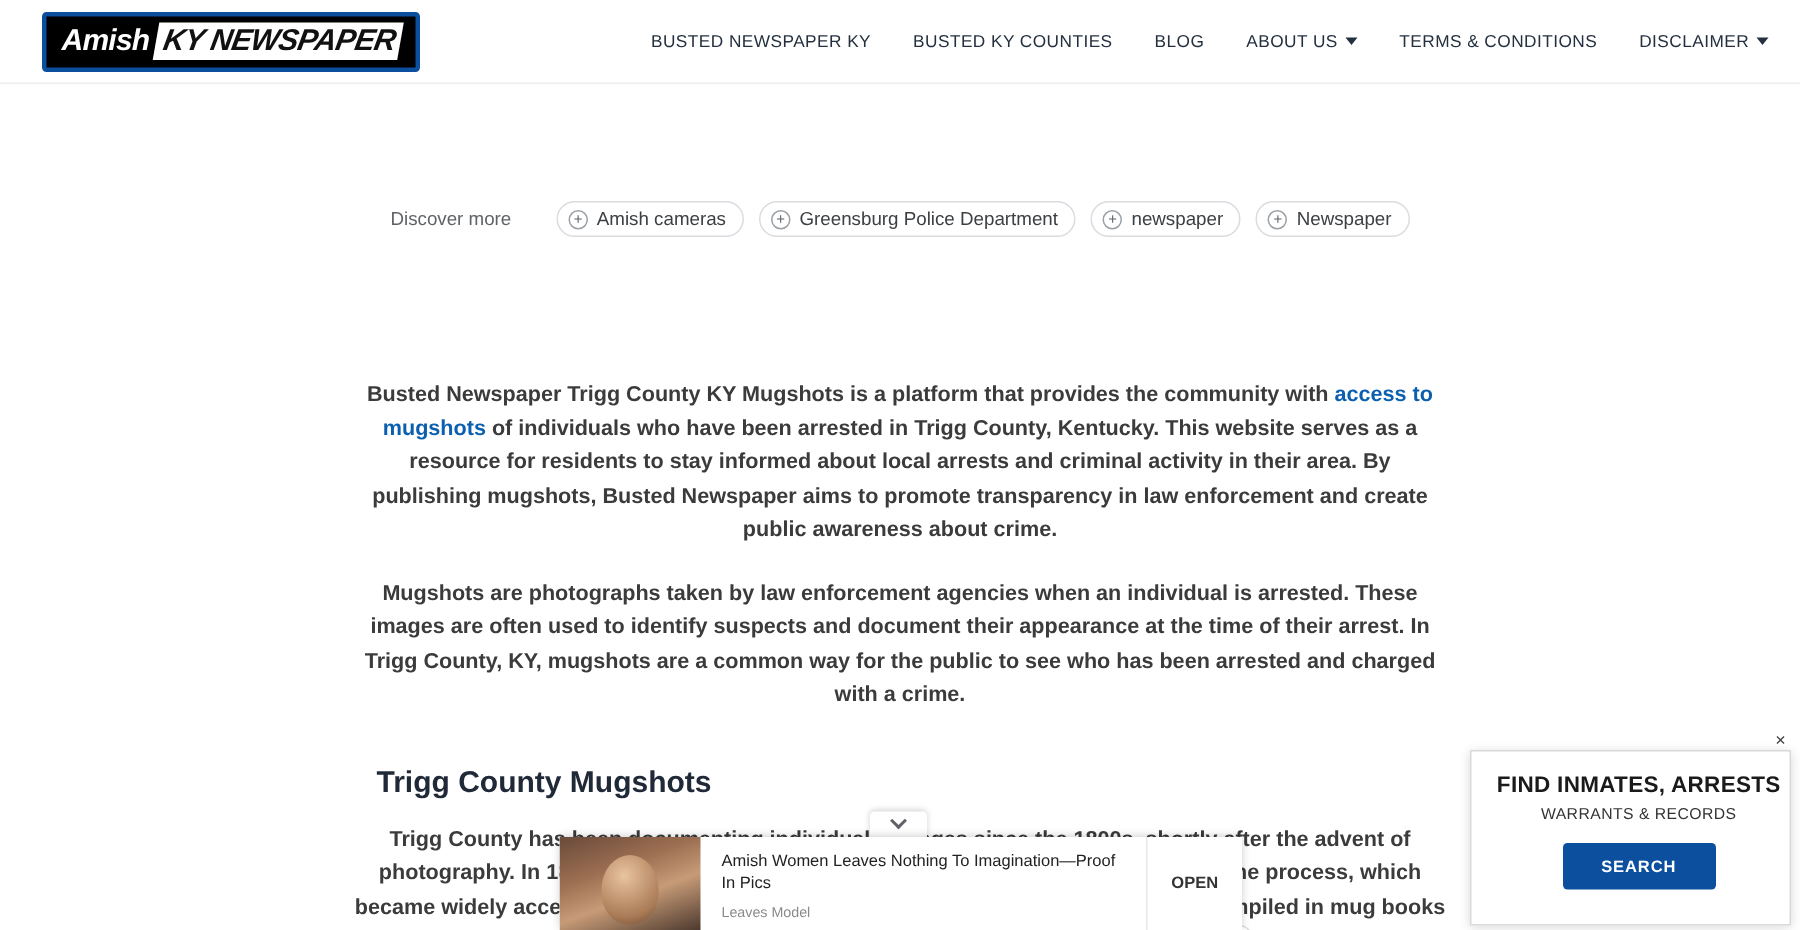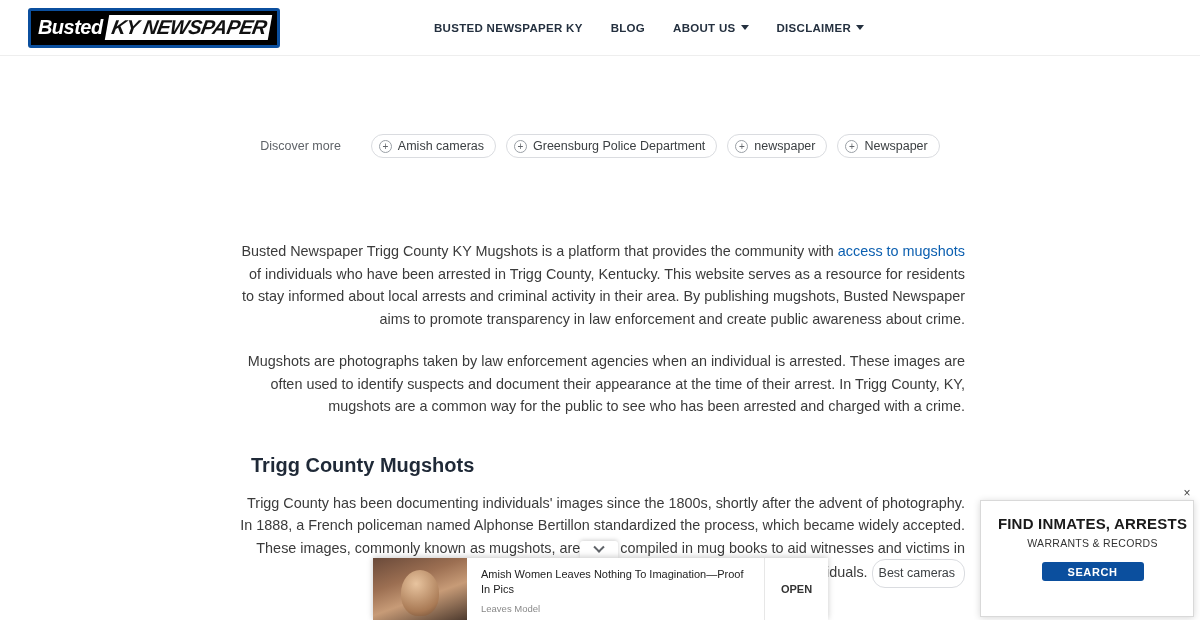--- a/index.html
+++ b/index.html
@@ -54,21 +54,21 @@
     transform: skewX(-10deg);
   }
   .main-nav {
     display: flex;
     align-items: center;
     gap: 0px;
     margin-left: 140px;
   }
   .nav-item {
     font-size: 11.5px;
-    font-weight: bold;
+    font-weight: normal;
     color: #24303f;
     letter-spacing: 0.3px;
     padding: 6px 14px;
     text-transform: uppercase;
     white-space: nowrap;
     cursor: pointer;
     display: flex;
     align-items: center;
     gap: 5px;
   }
@@ -132,22 +132,23 @@
     font-size: 20px;
     line-height: 26px;
     color: #1f2937;
     font-weight: bold;
     margin: 34px 0 14px 16px;
   }
   p.body-text {
     font-size: 14.4px;
     line-height: 22.5px;
     color: #3b3b3b;
-    margin: 0 0 20px 0;
-    text-align: right;
+    margin: 12px 0 20px 0;
+    text-align: center;
+    font-weight: bold;
   }
   a.inline-link { color: #0b5fb0; text-decoration: none; }
   .inline-chip {
     display: inline-flex;
     align-items: center;
     gap: 5px;
     border: 1px solid #dadce0;
     border-radius: 13px;
     padding: 2px 9px 2px 6px;
     font-size: 12.5px;
@@ -257,21 +258,21 @@
   .promo-sub {
     font-size: 10.5px;
     font-weight: normal;
     color: #333333;
     margin-top: 5px;
     letter-spacing: 0.3px;
   }
   .promo-btn {
     margin: 13px auto 0 auto;
     width: 102px;
-    height: 19px;
+    height: 31px;
     background: #0b4f9e;
     color: #ffffff;
     border: none;
     border-radius: 3px;
     font-size: 11px;
     font-weight: bold;
     letter-spacing: 0.6px;
     cursor: pointer;
     font-family: "Liberation Sans", sans-serif;
   }
@@ -286,34 +287,40 @@
     text-align: center;
     cursor: pointer;
   }
 </style>
 </head>
 <body>
 
 <header class="site-header">
   <div class="logo-box">
     <span class="logo-text">
-      <span>Busted</span><span class="kyw"><span>KY</span> <span>NEWSPAPER</span></span>
+      <span>Amish</span><span class="kyw"><span>KY</span> <span>NEWSPAPER</span></span>
     </span>
   </div>
 
   <nav class="main-nav">
     <div class="nav-item">
       <span>BUSTED NEWSPAPER KY</span>
+    </div>
+    <div class="nav-item">
+      <span>BUSTED KY COUNTIES</span>
     </div>
     <div class="nav-item">
       <span>BLOG</span>
     </div>
     <div class="nav-item">
       <span>ABOUT US</span>
       <span class="caret"></span>
+    </div>
+    <div class="nav-item">
+      <span>TERMS &amp; CONDITIONS</span>
     </div>
     <div class="nav-item">
       <span>DISCLAIMER</span>
       <span class="caret"></span>
     </div>
   </nav>
 </header>
 
 <div class="discover-strip">
   <span class="discover-label">Discover more</span>

